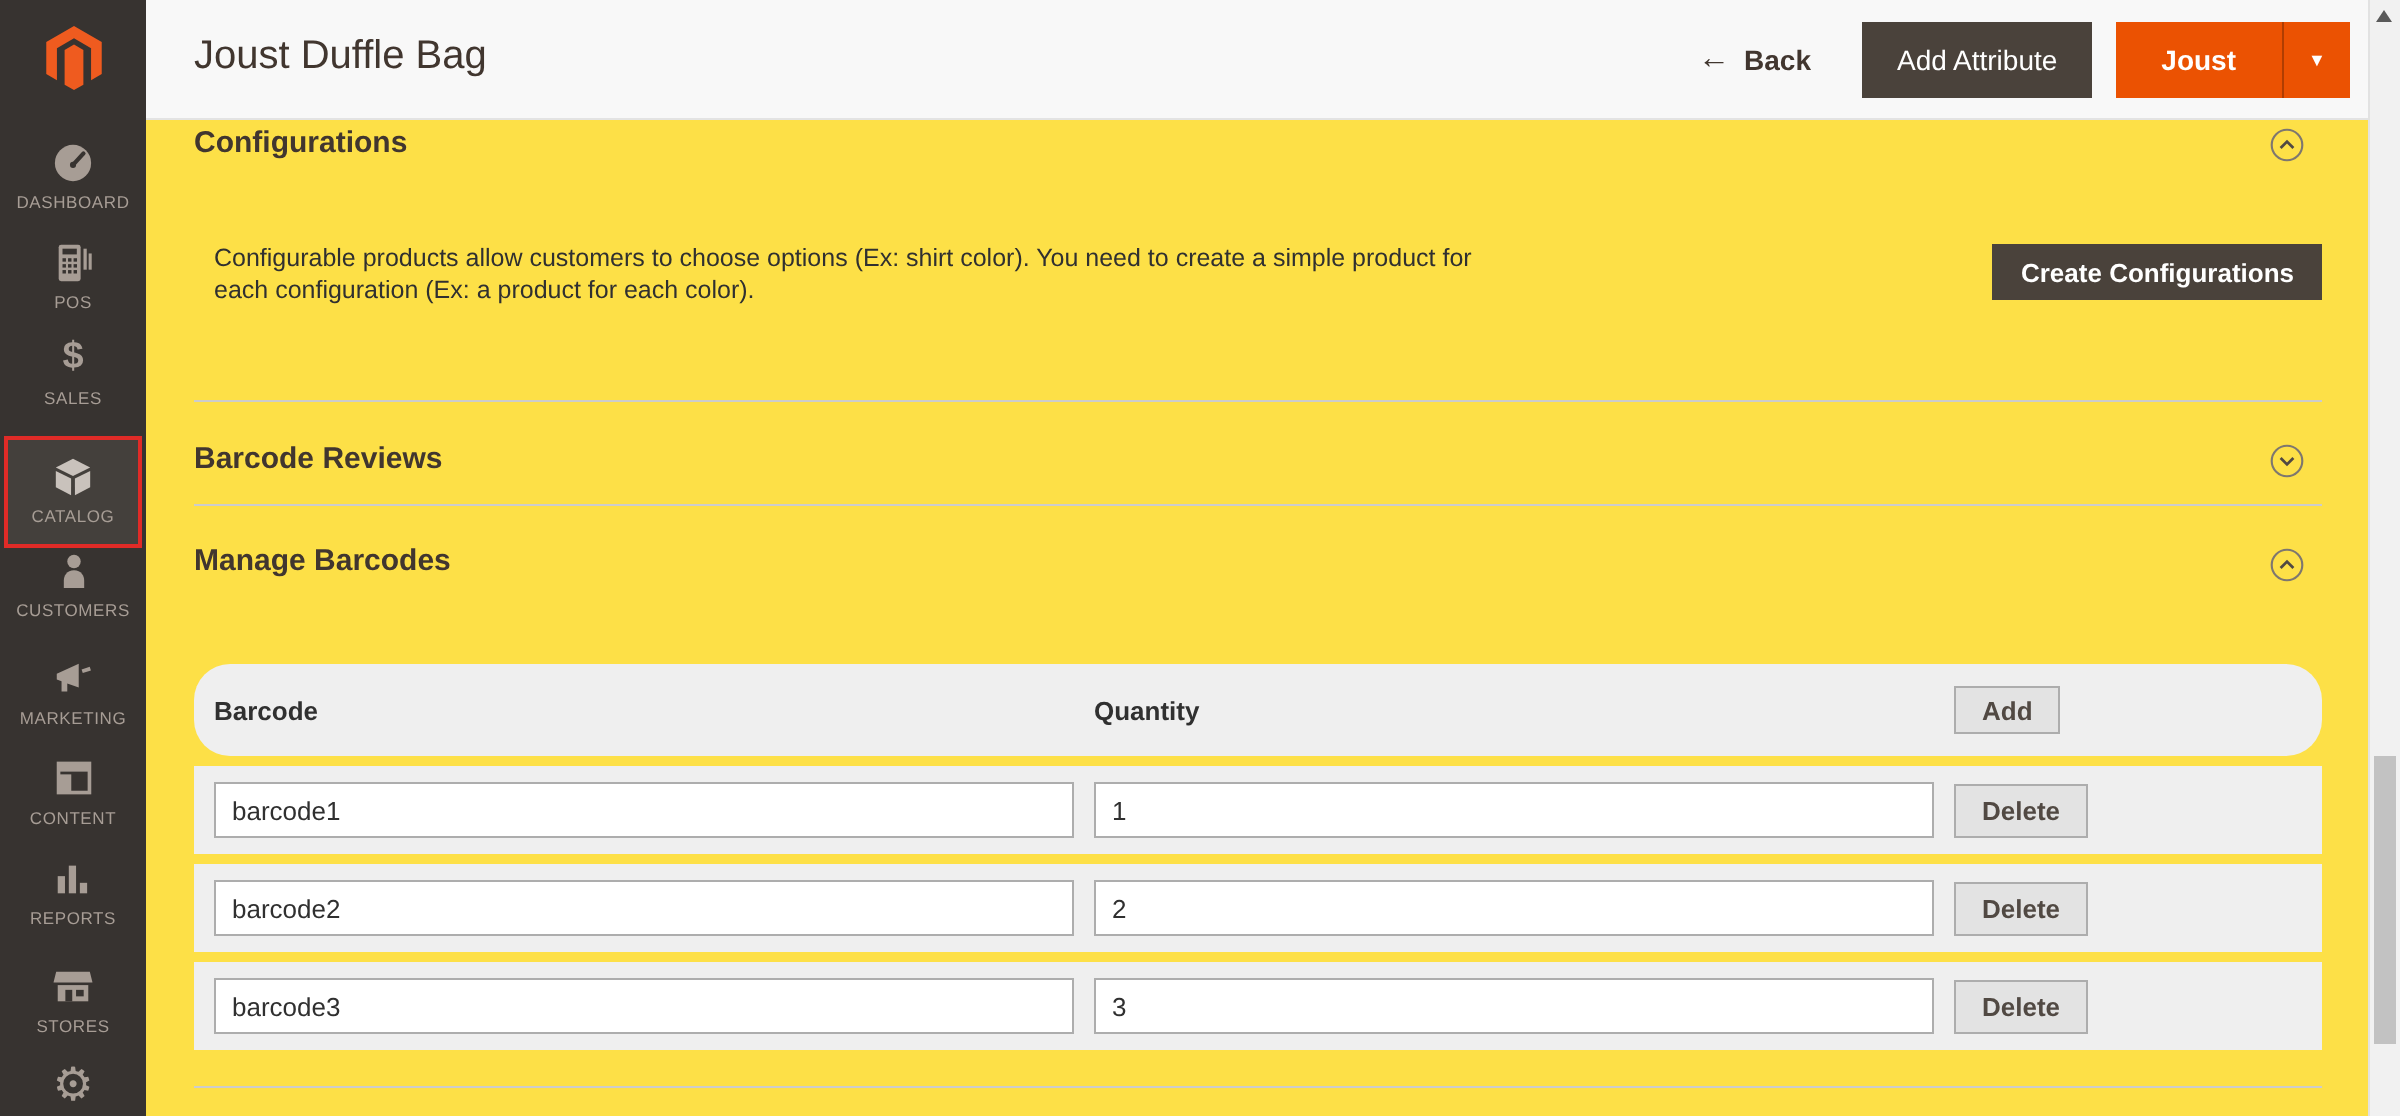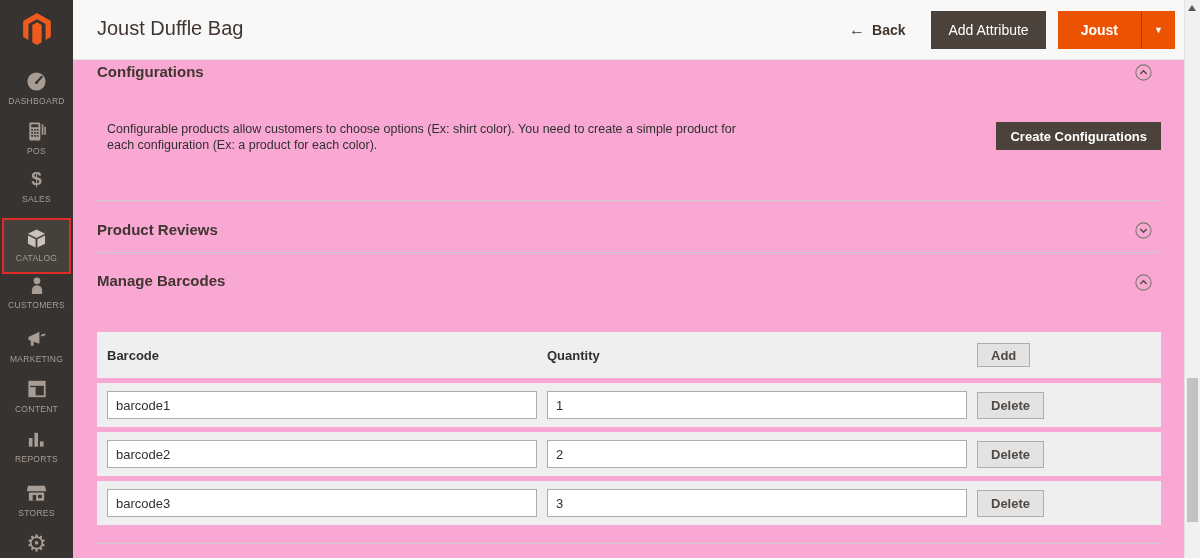--- a/index.html
+++ b/index.html
@@ -15,21 +15,21 @@
   .side-item { position:absolute; width:73px; text-align:center; cursor:pointer; }
   .side-item .icon { height:22px; display:flex; align-items:center; justify-content:center; color:#a79d95; }
   .side-item .lbl { font-size:8.5px; letter-spacing:.3px; margin-top:4px; color:#a79d95; }
   .si-0{top:70px} .si-1{top:120px} .si-2{top:168px} .si-4{top:274px} .si-5{top:328px}
   .si-6{top:378px} .si-7{top:428px} .si-8{top:482px} .si-9{top:532px}
   .si-3 { top:218px; left:2px; width:69px; border:2px solid #e02b27; background:#44403c; padding:7px 0 9px; }
   .dollar { font-size:19px; font-weight:bold; color:#a79d95; line-height:20px; }
   .gear-glyph { font-family:"DejaVu Sans",sans-serif; font-size:23px; color:#a79d95; line-height:22px; }
 
   
-  .main { position:absolute; left:73px; top:0; right:16px; bottom:0; background:#f9a8d4; }
+  .main { position:absolute; left:73px; top:0; right:16px; bottom:0; background:#fde047; }
 
   .page-header { position:absolute; left:0; top:0; width:100%; height:60px; background:#f8f8f8; border-bottom:1px solid #e3e3e3; }
   .page-title { position:absolute; left:24px; top:17px; font-size:20px; color:#41362f; white-space:nowrap; }
   .header-actions { position:absolute; right:9px; top:11px; height:38px; display:flex; align-items:center; }
   .back-link { display:flex; align-items:center; gap:7px; font-size:14px; font-weight:700; color:#41362f; margin-right:26px; cursor:pointer; }
   .back-arrow { font-size:16px; line-height:14px; }
   .btn-dark { height:38px; padding:0 17px; background:#4a423b; color:#fff; font-size:14px; font-weight:400;
               border:none; cursor:pointer; font-family:inherit; }
   .btn-save { height:38px; display:flex; background:#eb5202; color:#fff; margin-left:12px; cursor:pointer; }
   .save-main { padding:0 23px; display:flex; align-items:center; font-weight:700; font-size:14px; }
@@ -46,21 +46,21 @@
   .btn-create { position:absolute; right:23px; top:122px; height:28px; padding:0 14px; background:#4a423b; color:#fff;
                 font-size:13px; font-weight:700; border:none; cursor:pointer; font-family:inherit; }
 
   .divider { position:absolute; left:24px; width:1064px; height:1px; background:#cccccc; }
   #div1{top:200px} #div2{top:252px} #div3{top:543px}
 
   
   .btable { position:absolute; left:24px; top:332px; width:1064px; }
   .t-head, .t-row { background:#efefef; display:grid; grid-template-columns:430px 420px 1fr;
                     column-gap:10px; align-items:center; padding:0 10px; }
-  .t-head { height:46px; margin-bottom:5px; }
+  .t-head { height:46px; margin-bottom:5px;border-radius:18px; }
   .t-row  { height:44px; margin-bottom:5px; }
   .t-row:last-child { margin-bottom:0; }
   .col-label { font-size:13px; font-weight:700; color:#303030; }
   input.cell { height:27px; width:100%; border:1px solid #adadad; padding:13px 8px; font-size:13px;
                color:#303030; background:#fff; font-family:inherit; }
   .btn-sec { height:27px; padding:0 13px; background:#e3e3e3; border:1px solid #adadad; color:#514943;
              font-size:13px; font-weight:700; cursor:pointer; justify-self:start; font-family:inherit; }
   .btn-add { height:24px; }
 
   
@@ -216,21 +216,21 @@
     <svg width="17" height="17" viewBox="0 0 16 16">
         <circle cx="8" cy="8" r="7.2" fill="none" stroke="#7e776f" stroke-width="1"></circle>
         <path d="M5 9.4 L8 6.4 L11 9.4" fill="none" stroke="#514943" stroke-width="1.3"></path>
       </svg>
   </div>
   <div class="cfg-desc">Configurable products allow customers to choose options (Ex: shirt color). You need to create a simple product for each configuration (Ex: a product for each color).</div>
   <button class="btn-create">Create Configurations</button>
 
   <div class="divider" id="div1"></div>
 
-  <div class="sec-heading" id="pr-h">Product Reviews</div>
+  <div class="sec-heading" id="pr-h">Barcode Reviews</div>
   <div class="collapse" id="pr-c">
     <svg width="17" height="17" viewBox="0 0 16 16">
         <circle cx="8" cy="8" r="7.2" fill="none" stroke="#7e776f" stroke-width="1"></circle>
         <path d="M5 6.6 L8 9.6 L11 6.6" fill="none" stroke="#514943" stroke-width="1.3"></path>
       </svg>
   </div>
 
   <div class="divider" id="div2"></div>
 
   <div class="sec-heading" id="mb-h">Manage Barcodes</div>

